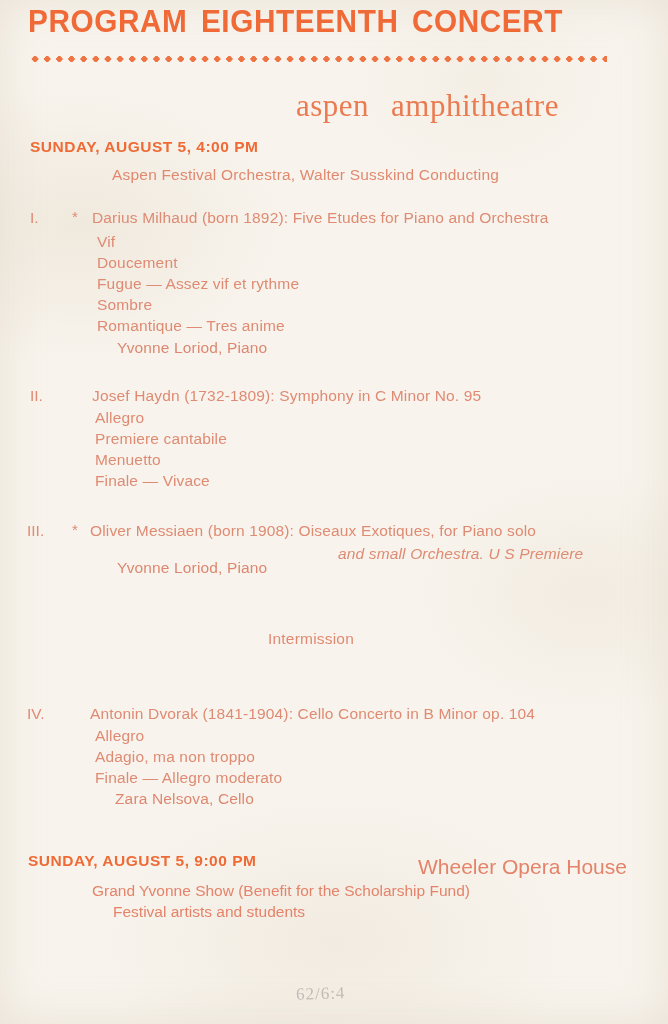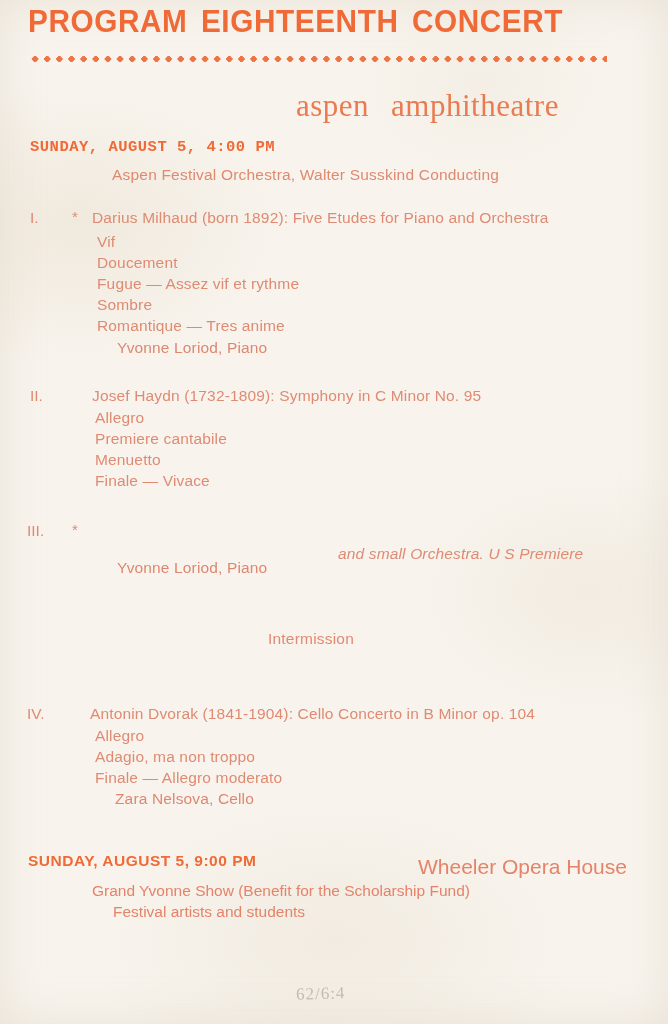--- a/index.html
+++ b/index.html
@@ -182,21 +182,21 @@
   <div class="main-title">
     <span class="w">PROGRAM</span><span class="w">EIGHTEENTH</span><span>CONCERT</span>
   </div>
 
   <div class="dot-rule"></div>
 
   <div class="amphitheatre">
     <span>aspen</span><span class="gap"></span><span>amphitheatre</span>
   </div>
 
-  <div class="ev-head" style="left:30px; top:138px;font-family:Liberation Mono, monospace;">SUNDAY, AUGUST 5, 4:00 PM</div>
+  <div class="ev-head" style="left:30px; top:138px;">SUNDAY, AUGUST 5, 4:00 PM</div>
 
   <div class="ev-sub" style="left:112px; top:166px;">Aspen Festival Orchestra, Walter Susskind Conducting</div>
 
   <div class="numeral" style="left:30px; top:209px;">I.</div>
   <div class="star" style="left:72px; top:208px;">*</div>
   <div class="work-title" style="left:92px; top:209px;">Darius Milhaud (born 1892): Five Etudes for Piano and Orchestra</div>
 
   <div class="movement" style="left:97px; top:233px;">Vif</div>
   <div class="movement" style="left:97px; top:254px;">Doucement</div>
   <div class="movement" style="left:97px; top:275px;">Fugue — Assez vif et rythme</div>
@@ -207,20 +207,21 @@
   <div class="numeral" style="left:30px; top:387px;">II.</div>
   <div class="work-title" style="left:92px; top:387px;">Josef Haydn (1732-1809): Symphony in C Minor No. 95</div>
 
   <div class="movement" style="left:95px; top:409px;">Allegro</div>
   <div class="movement" style="left:95px; top:430px;">Premiere cantabile</div>
   <div class="movement" style="left:95px; top:451px;">Menuetto</div>
   <div class="movement" style="left:95px; top:472px;">Finale — Vivace</div>
 
   <div class="numeral" style="left:27px; top:522px;">III.</div>
   <div class="star" style="left:72px; top:521px;">*</div>
+  <div class="work-title" style="left:90px; top:522px;">Oliver Messiaen (born 1908): Oiseaux Exotiques, for Piano solo</div>
   <div class="work-title-2" style="left:338px; top:545px;">and small Orchestra. U S Premiere</div>
   <div class="soloist" style="left:117px; top:559px;">Yvonne Loriod, Piano</div>
 
   <div class="intermission">Intermission</div>
 
   <div class="numeral" style="left:27px; top:705px;">IV.</div>
   <div class="work-title" style="left:90px; top:705px;">Antonin Dvorak (1841-1904): Cello Concerto in B Minor op. 104</div>
 
   <div class="movement" style="left:95px; top:727px;">Allegro</div>
   <div class="movement" style="left:95px; top:748px;">Adagio, ma non troppo</div>

